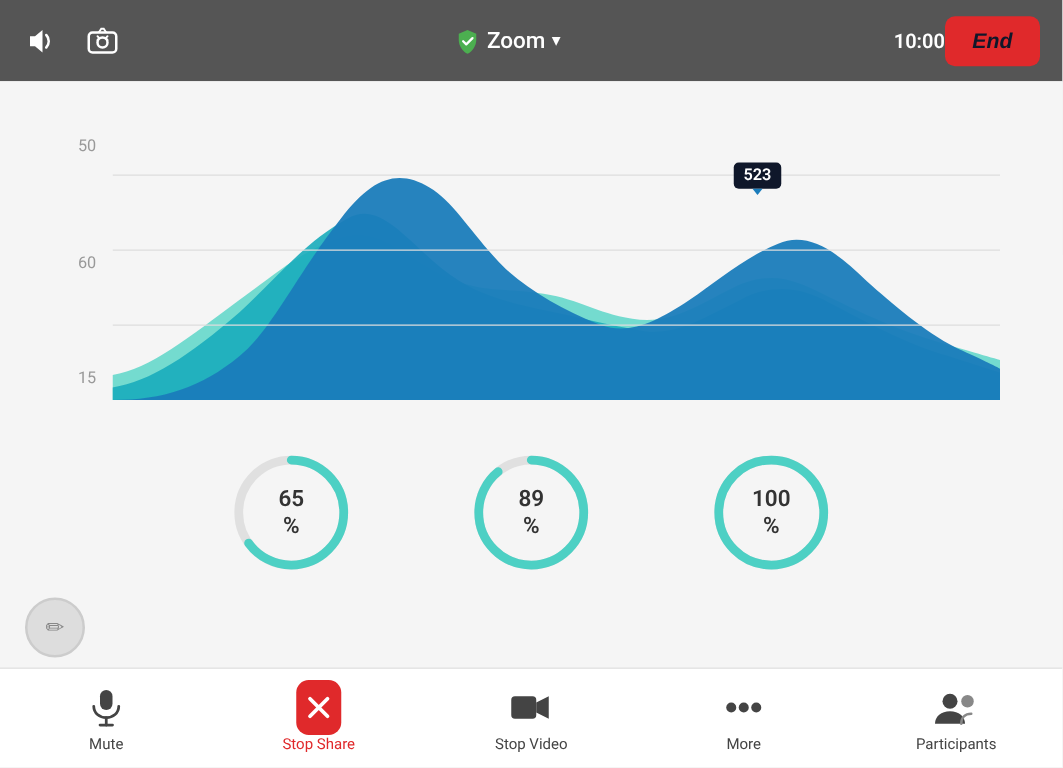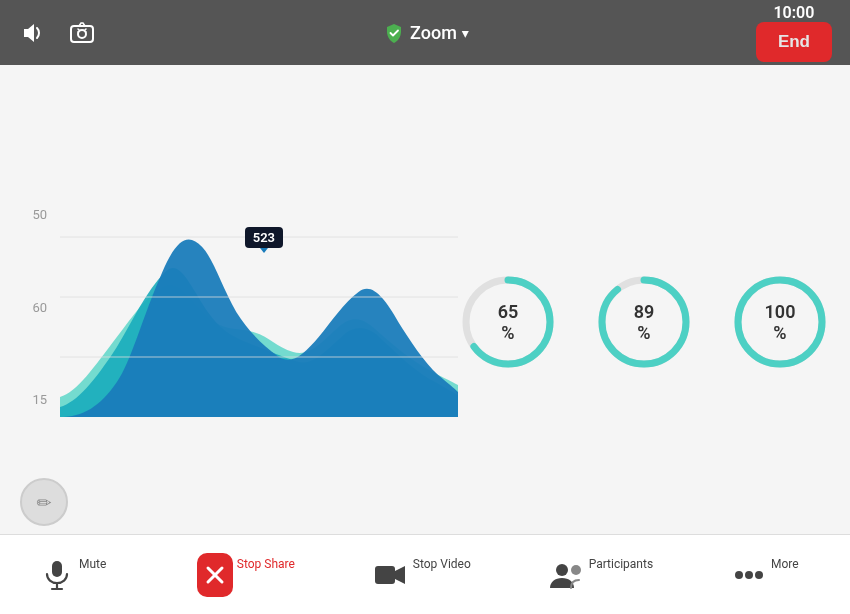--- a/index.html
+++ b/index.html
@@ -44,35 +44,36 @@
       font-size: 18px;
       font-weight: 500;
       cursor: pointer;
     }
     .chevron-down {
       color: #fff;
       font-size: 14px;
     }
     .end-btn {
       background: #e0292b;
-      color: #e5e5e5;
+      color: #0f172a;
       border: none;
       border-radius: 8px;
       padding: 10px 22px;
       font-size: 17px;
       font-weight: 600;
       cursor: pointer;
+      font-style: italic;
     }
 
     
     .main-content {
       background: #f5f5f5;
       height: calc(614px - 65px - 80px);
       display: flex;
-      flex-direction: row;
+      flex-direction: column;
       align-items: center;
       padding: 25px 20px 0 20px;
     }
 
     
     .chart-container {
       width: 100%;
       max-width: 750px;
       height: 240px;
       background: #f5f5f5;
@@ -97,21 +98,21 @@
       position: absolute;
       left: 40px;
       right: 0;
       top: 10px;
       bottom: 0;
     }
 
     
     .gauges-row {
       display: flex;
-      gap: 36px;
+      gap: 92px;
       margin-top: 20px;
       align-items: center;
       justify-content: center;
     }
     .gauge-item {
       display: flex;
       flex-direction: column;
       align-items: center;
       position: relative;
     }
@@ -157,21 +158,22 @@
       right: 0;
       height: 80px;
       background: #fff;
       border-top: 1px solid #ddd;
       display: flex;
       align-items: center;
       justify-content: space-around;
     }
     .bottom-item {
       display: flex;
-      flex-direction: row;
+      flex-direction: column;
+      align-items: center;
       gap: 4px;
       cursor: pointer;
       min-width: 80px;
     }
     .bottom-icon {
       width: 36px;
       height: 36px;
       display: flex;
       align-items: center;
       justify-content: center;
@@ -246,21 +248,21 @@
     </div>
     <div class="top-bar-center">
 
       <svg width="22" height="22" viewBox="0 0 22 22">
         <path d="M11 2L4 5v5c0 5 3.5 9.5 7 11 3.5-1.5 7-6 7-11V5L11 2z" fill="#4CAF50"></path>
         <path d="M7.5 11l2.5 2.5 5-5" stroke="#fff" stroke-width="1.8" stroke-linecap="round" stroke-linejoin="round" fill="none"></path>
       </svg>
       <span class="zoom-label">Zoom</span>
       <span class="chevron-down">▾</span>
     </div>
-    <div style="display:flex;align-items:center;flex-direction:column;">
+    <div style="display:flex;align-items:center;">
       <span style="color:#fff;font-size:16px;font-weight:600;">10:00</span>
       <button class="end-btn">End</button>
     </div>
   </div>
 
   <div class="main-content">
 
     <div class="chart-container">
       <div class="chart-y-labels">
         <span>50</span>
@@ -391,36 +393,36 @@
         <svg width="34" height="24" viewBox="0 0 34 24" fill="none">
           <rect x="1" y="3" width="20" height="18" rx="3" fill="#444"></rect>
           <path d="M21 8l10-5v18l-10-5V8z" fill="#444"></path>
         </svg>
       </div>
       <span class="bottom-label">Stop Video</span>
     </div>
 
     <div class="bottom-item">
       <div class="bottom-icon">
+        <svg width="30" height="10" viewBox="0 0 30 10" fill="none">
+          <circle cx="5" cy="5" r="4" fill="#444"></circle>
+          <circle cx="15" cy="5" r="4" fill="#444"></circle>
+          <circle cx="25" cy="5" r="4" fill="#444"></circle>
+        </svg>
+      </div>
+      <span class="bottom-label">More</span>
+    </div>
+
+    <div class="bottom-item">
+      <div class="bottom-icon">
         <svg width="36" height="28" viewBox="0 0 36 28" fill="none">
           <circle cx="13" cy="9" r="6" fill="#444"></circle>
           <path d="M1 27c0-6 5-10 12-10s12 4 12 10" fill="#444"></path>
           <circle cx="27" cy="9" r="5" fill="#888"></circle>
           <path d="M22 27c0-5 3-8 8-8" stroke="#888" stroke-width="2" fill="none" stroke-linecap="round"></path>
         </svg>
       </div>
       <span class="bottom-label">Participants</span>
     </div>
 
-    <div class="bottom-item">
-      <div class="bottom-icon">
-        <svg width="30" height="10" viewBox="0 0 30 10" fill="none">
-          <circle cx="5" cy="5" r="4" fill="#444"></circle>
-          <circle cx="15" cy="5" r="4" fill="#444"></circle>
-          <circle cx="25" cy="5" r="4" fill="#444"></circle>
-        </svg>
-      </div>
-      <span class="bottom-label">More</span>
-    </div>
-
   </div>
 
 </div>
 
 </body></html>

